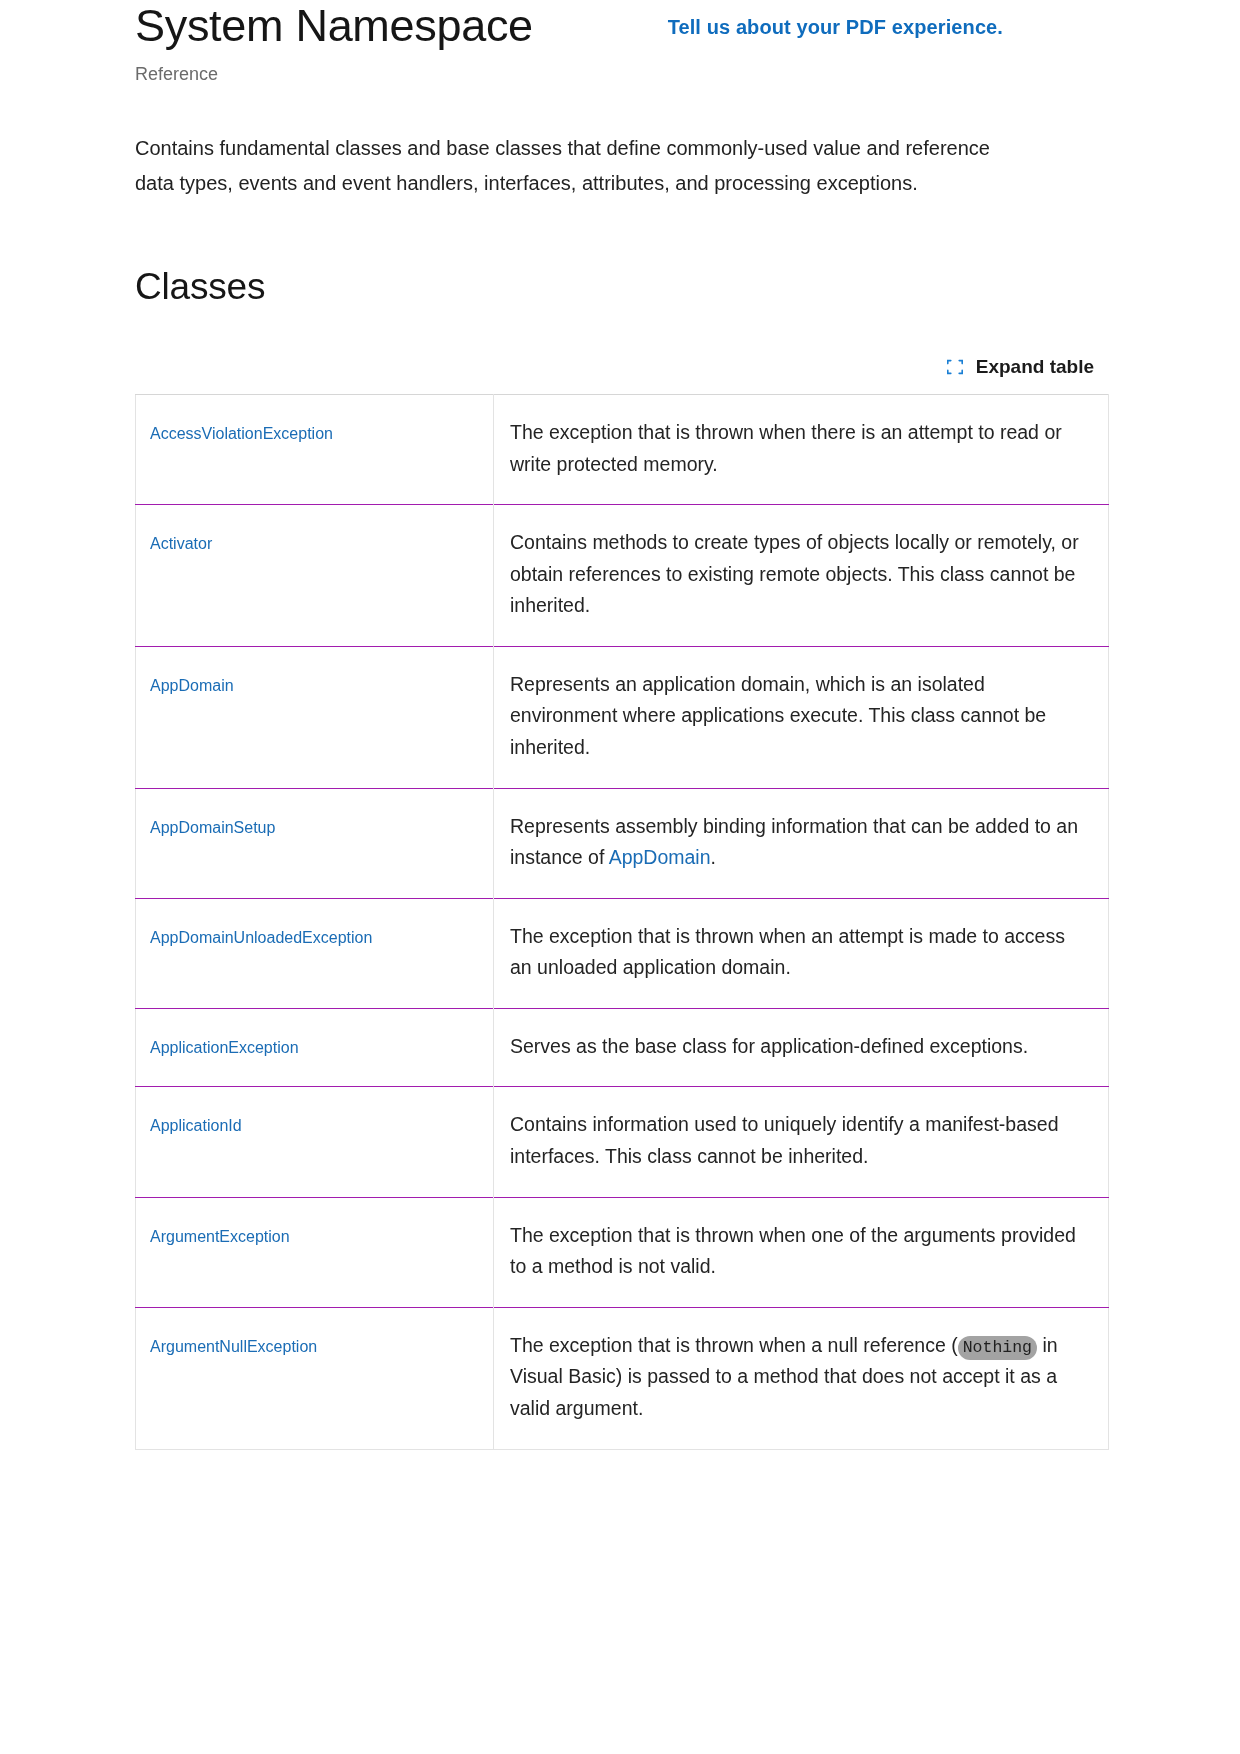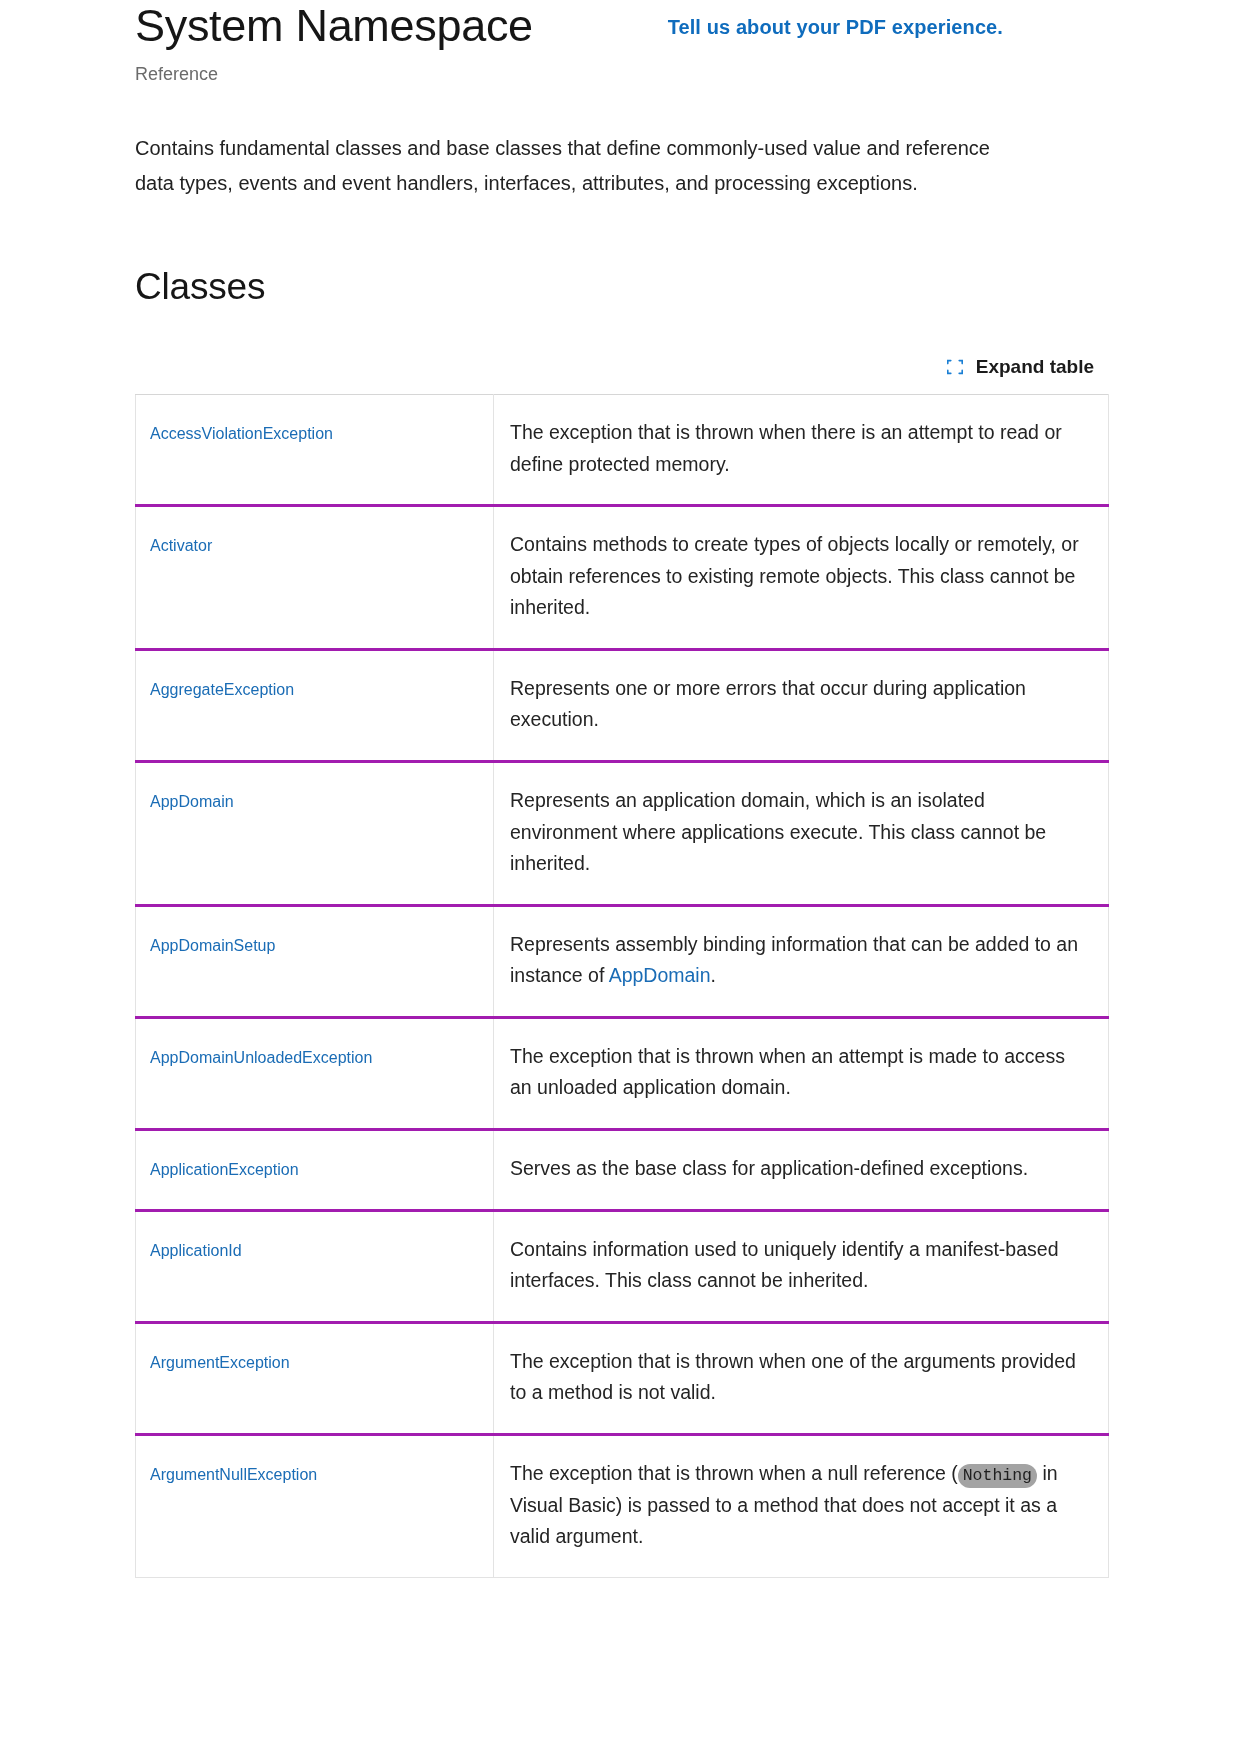--- a/index.html
+++ b/index.html
@@ -114,21 +114,21 @@
   
   .classes-table {
     width: 973px;
     border-collapse: collapse;
     margin-top: 14px;
     table-layout: fixed;
     border: 1px solid #e3e3e3;
     border-top: 1px solid #d6d6d6;
   }
   .classes-table td {
-    border-top: 3px solid #a21caf;
+    border-top: 1px solid #a21caf;
     border-right: 1px solid #e3e3e3;
     padding: 22px 18px 24px 14px;
     vertical-align: top;
     font-size: 19.5px;
     line-height: 1.62;
     color: #242424;
   }
   .classes-table td:last-child {
     border-right: none;
   }
@@ -202,36 +202,30 @@
       <colgroup>
         <col class="col-name">
         <col class="col-desc">
       </colgroup>
       <tbody>
 
         <tr>
           <td class="col-name">
             <a class="class-link">AccessViolationException</a>
           </td>
-          <td class="col-desc">The exception that is thrown when there is an attempt to read or define protected memory.</td>
+          <td class="col-desc">The exception that is thrown when there is an attempt to read or write protected memory.</td>
         </tr>
 
         <tr>
           <td class="col-name">
             <a class="class-link">Activator</a>
           </td>
           <td class="col-desc">Contains methods to create types of objects locally or remotely, or obtain references to existing remote objects. This class cannot be inherited.</td>
         </tr>
 
-        <tr>
-          <td class="col-name">
-            <a class="class-link">AggregateException</a>
-          </td>
-          <td class="col-desc">Represents one or more errors that occur during application execution.</td>
-        </tr>
 
 
         <tr>
           <td class="col-name">
             <a class="class-link">AppDomain</a>
           </td>
           <td class="col-desc">Represents an application domain, which is an isolated environment where applications execute. This class cannot be inherited.</td>
         </tr>
 
         <tr>

